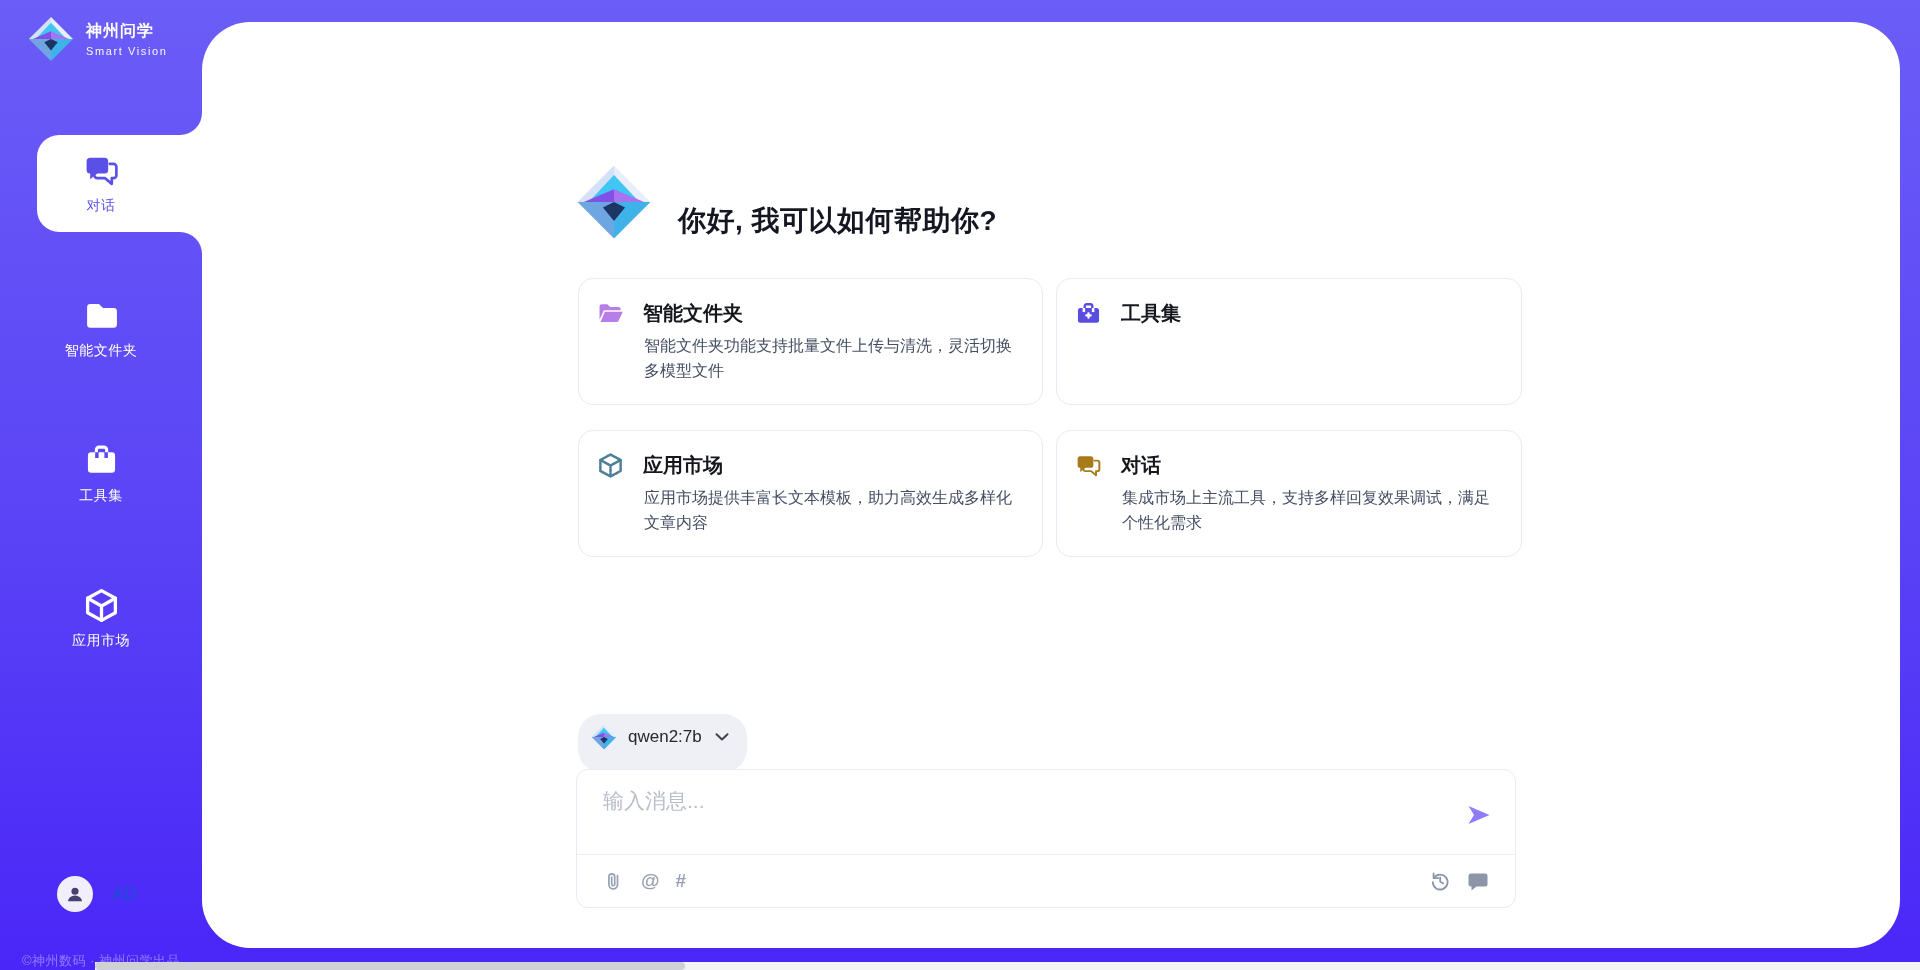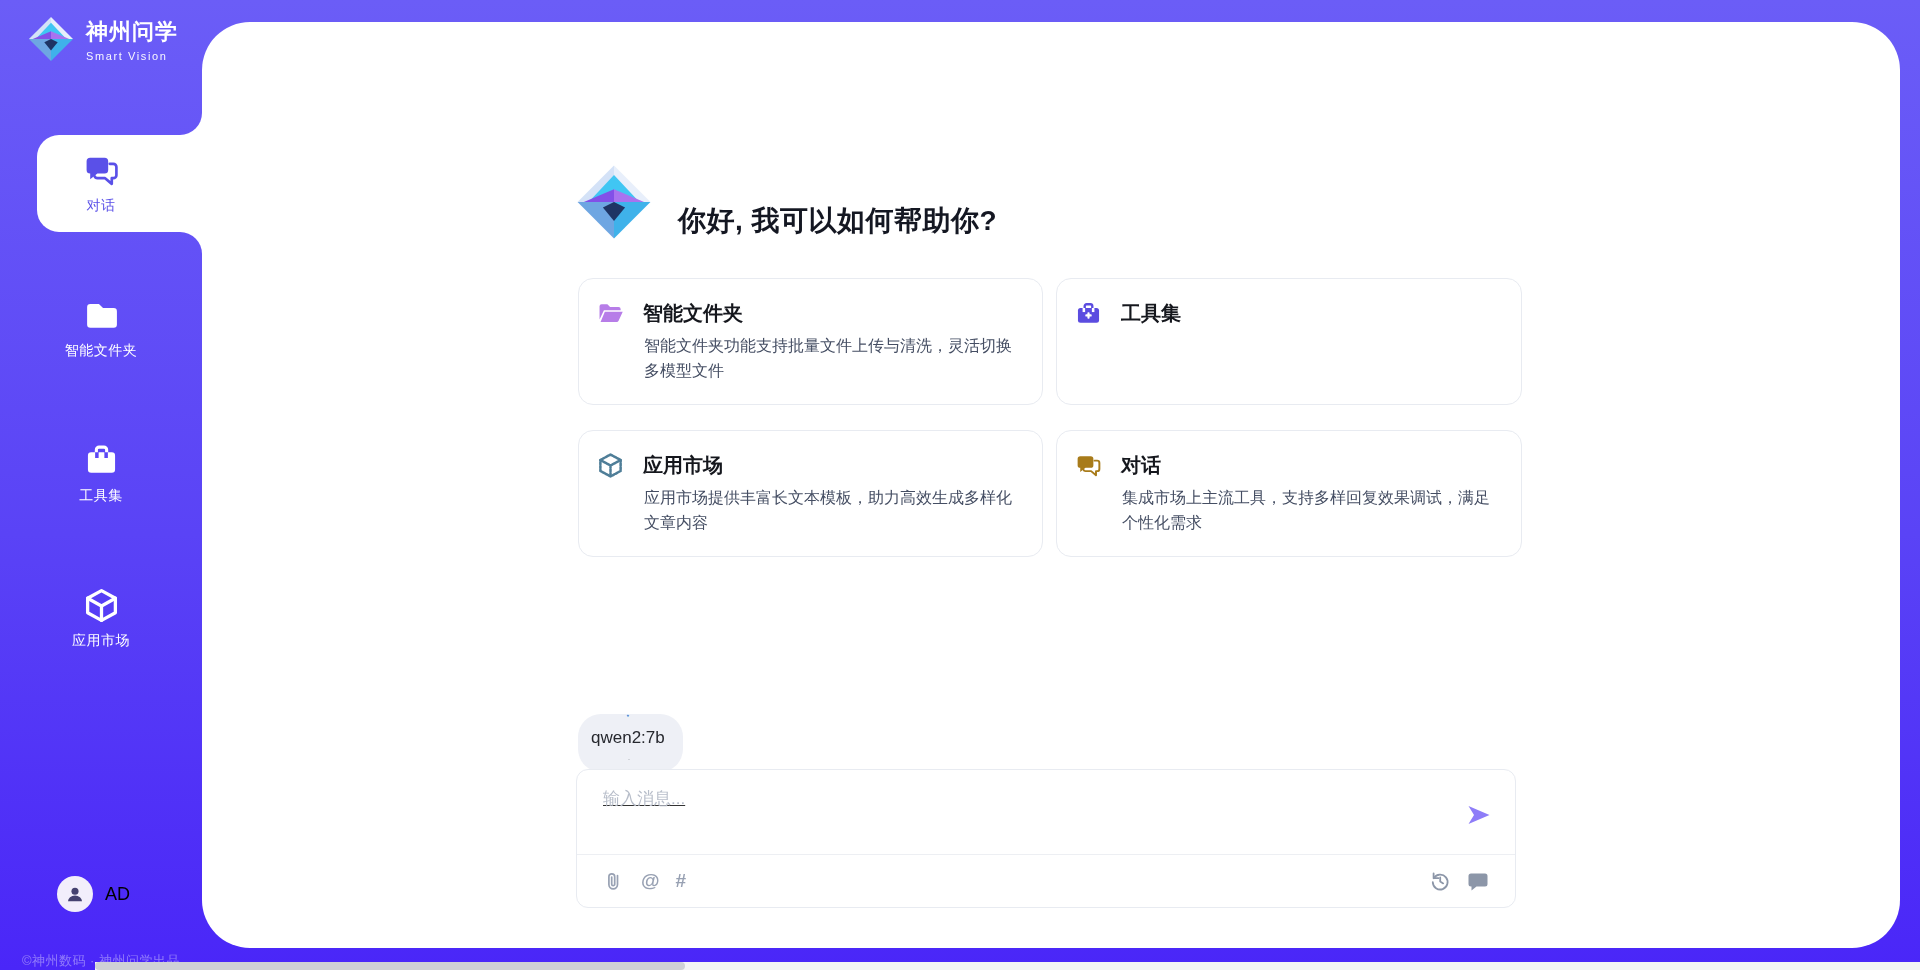--- a/index.html
+++ b/index.html
@@ -9,21 +9,21 @@
 
   
   .panel { position:absolute; left:202px; top:22px; width:1698px; height:926px;
     background:#fff; border-radius:48px; }
 
   
   .sidebar { position:absolute; left:0; top:0; width:202px; height:970px; }
   .brand { position:absolute; left:28px; top:16px; display:flex; align-items:center; }
   .brand .gem { width:46px; height:46px; }
   .brand-txt { margin-left:12px; color:#fff; }
-  .brand-name { font-size:22px; font-weight:700; letter-spacing:1px; }
+  .brand-name { font-size:16px; font-weight:700; letter-spacing:1px; }
   .brand-sub { font-size:11px; font-weight:500; letter-spacing:1.6px; margin-top:3px; opacity:.95; }
 
   .active-tab { position:absolute; left:37px; top:135px; width:165px; height:97px;
     background:#fff; border-radius:22px 0 0 22px; }
   .fillet-white { position:absolute; left:180px; width:22px; height:22px; background:#fff; }
   .fw-top { top:113px; } .fw-bot { top:232px; }
   .fillet { position:absolute; left:180px; width:22px; height:22px;
     background:linear-gradient(180deg,#6b5df7 0%,#5a43f6 55%,#4a26f8 100%);
     background-attachment:fixed; }
   .fillet.top { top:113px; border-bottom-right-radius:22px; }
@@ -36,21 +36,21 @@
   .nav-item .nlabel { font-size:14px; letter-spacing:.5px; }
   .nav-item.active { color:#5a50e8; }
   .nav-item.active .nico { color:#5a50e8; }
   .nav-item.active .nlabel { color:#5a50e8; font-weight:500; }
   .ni-0 { top:135px; } .ni-1 { top:280px; } .ni-2 { top:425px; } .ni-3 { top:570px; } .ni-4 { top:715px; }
 
   .user-row { position:absolute; left:57px; top:876px; display:flex; align-items:center; }
   .avatar { width:36px; height:36px; border-radius:50%; background:#f2eefb;
     display:flex; align-items:center; justify-content:center; }
   .avatar svg { width:22px; height:22px; }
-  .user-name { color:#000000; font-size:18px; font-weight:500; margin-left:12px; }
+  .user-name { color:#1d4ed8; font-size:18px; font-weight:500; margin-left:19px; }
   .side-footer { position:absolute; left:0; top:928px; width:202px; text-align:center;
     color:rgba(255,255,255,.38); font-size:13px; letter-spacing:.5px;margin-top:24px; }
 
   
   .hero { position:absolute; left:576px; top:164px; display:flex; align-items:flex-end; }
   .hero .gem { width:76px; height:76px; }
   .hero-title { margin-left:26px; font-size:28px; font-weight:700; color:#141722; letter-spacing:.5px; }
 
   
   .cards { position:absolute; left:578px; top:278px; width:944px; display:grid;
@@ -59,31 +59,31 @@
   .card-head { display:flex; align-items:center; padding:21px 0 0 18px; }
   .card-head .cico { width:27px; height:27px; flex:0 0 27px; }
   .card-title { margin-left:19px; font-size:20px; font-weight:700; color:#15171d; }
   .card-desc { margin:7px 22px 0 65px; font-size:16px; line-height:24.5px; color:#454e63; }
   .ic-folder { color:#b77de8; } .ic-toolbox { color:#5b4ce0; }
   .ic-cube { color:#4f7e98; } .ic-chat-gold { color:#a87b1a; }
 
   
   .model-pill { position:absolute; left:578px; top:714px; height:58px; border-radius:23px;
     background:#eef0f6; display:inline-flex; align-items:center; padding:0 18px 12px 13px;
-    gap:11px; cursor:pointer;flex-direction:column; }
+    gap:11px; cursor:pointer; }
   .model-pill .gem { width:26px; height:26px; }
   .model-name { font-size:17px; color:#26282e; }
   .model-pill .chev { width:14px; height:8px; margin-left:2px; }
 
   
   .composer { position:absolute; left:576px; top:769px; width:940px; height:139px;
     background:#fff; border:1px solid #e8ebf1; border-radius:12px; }
   .composer textarea { position:absolute; left:26px; top:17px; width:850px; height:60px;
-    border:none; outline:none; resize:none; background:transparent; font-size:17px;
-    color:#333; font-family:inherit;text-decoration:underline; }
+    border:none; outline:none; resize:none; background:transparent; font-size:21px;
+    color:#333; font-family:inherit; }
   .composer textarea::placeholder { color:#b7bdc9; }
   .send-btn { position:absolute; right:24px; top:35px; width:24px; height:20px; cursor:pointer; }
   .comp-divider { position:absolute; left:0; right:0; top:84px; height:1px; background:#edeff3; }
   .comp-toolbar { position:absolute; left:0; right:0; top:85px; bottom:0; display:flex;
     align-items:center; padding:0 26px; gap:16px; }
   .comp-toolbar .sym { font-size:19px; font-weight:600; color:#98a1b3; cursor:pointer; }
   .tool-ic { width:22px; height:22px; cursor:pointer; }
   .comp-spacer { flex:1; }
 
   

